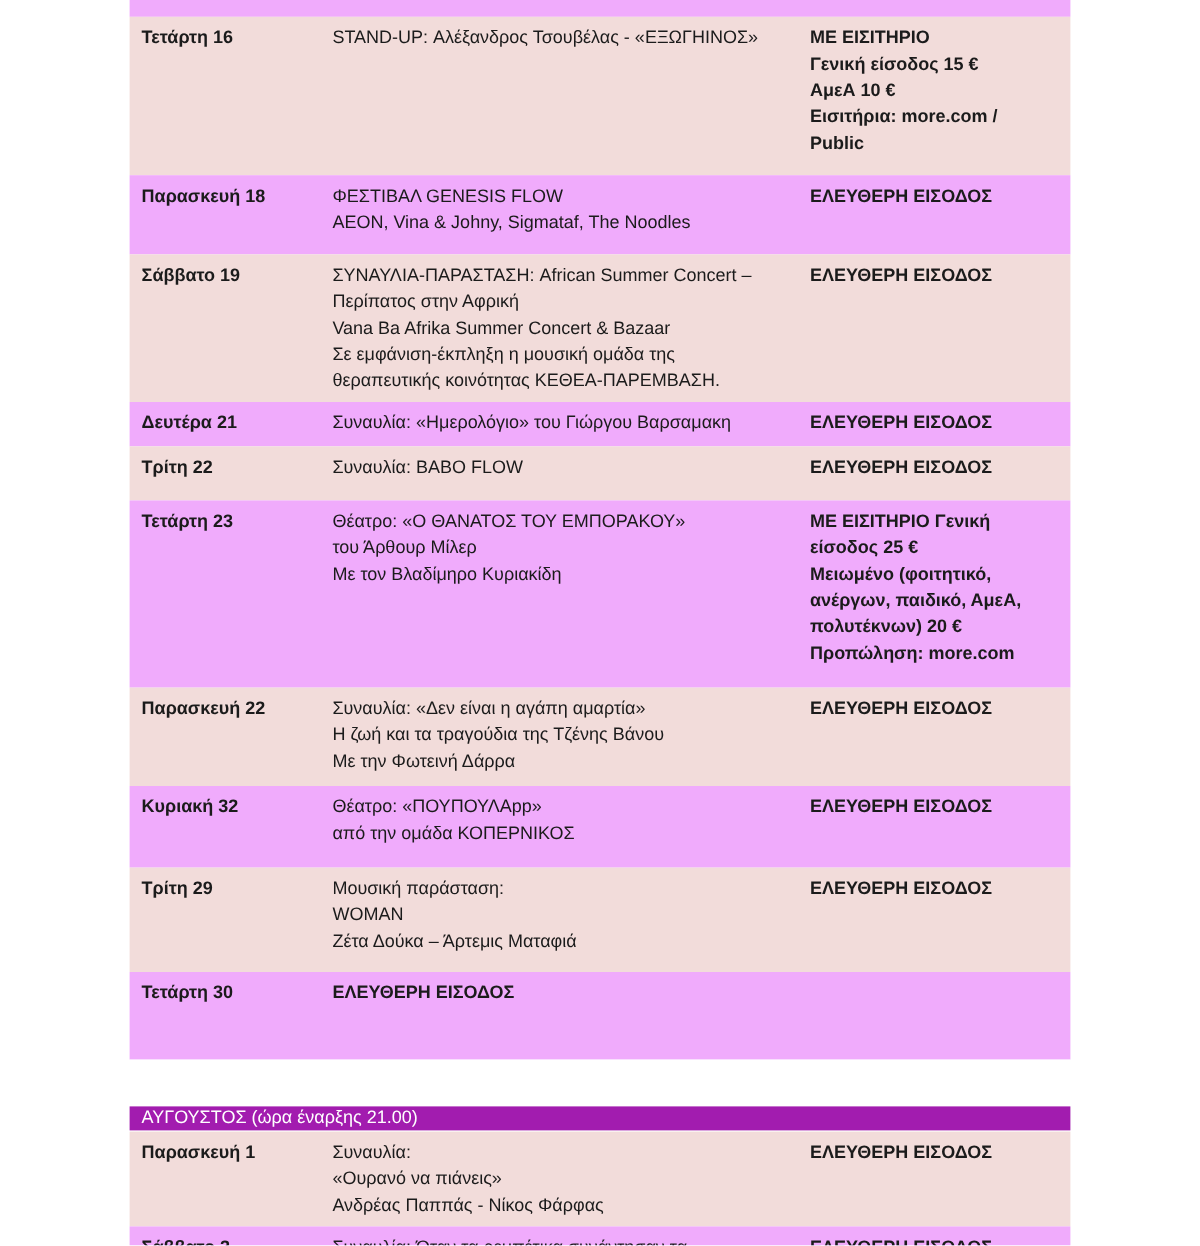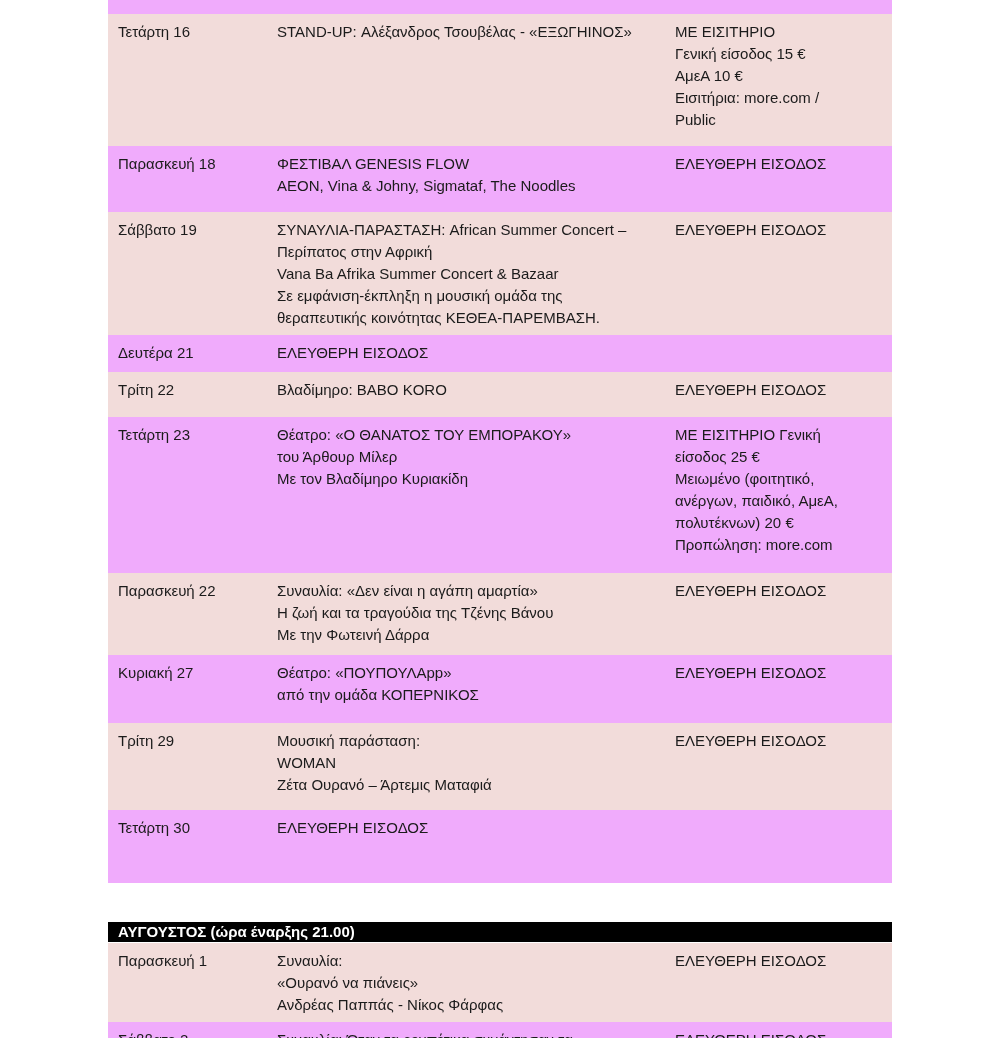--- a/index.html
+++ b/index.html
@@ -32,36 +32,37 @@
     box-sizing: border-box;
   }
   .dark  { background: #f2dcda; }
   .light { background: #f0abfc; }
   .cell {
     box-sizing: border-box;
     padding: 7px 8px 6px 10px;
     font-size: 15px;
     line-height: 22px;
     white-space: pre-line;
+    font-weight: bold;
   }
   .c-date  { width: 159px; flex: 0 0 159px; }
   .c-desc  { width: 398px; flex: 0 0 398px; font-weight: normal; }
   .c-entry { width: 227px; flex: 0 0 227px; }
   .gap {
     width: 100%;
     height: 39px;
     background: #ffffff;
   }
   .month-header {
     box-sizing: border-box;
     width: 100%;
     height: 20px;
-    background: #000000;
+    background: #a21caf;
     color: #ffffff;
-    font-weight: bold;
+    font-weight: normal;
     font-size: 15px;
     line-height: 19px;
     padding: 0 10px;
     margin-bottom: 1px;
   }
 </style>
 </head>
 <body>
 
 <div id="page">
@@ -91,26 +92,27 @@
       <div class="cell c-desc">ΣΥΝΑΥΛΙΑ-ΠΑΡΑΣΤΑΣΗ: African Summer Concert –
 Περίπατος στην Αφρική
 Vana Ba Afrika Summer Concert &amp; Bazaar
 Σε εμφάνιση-έκπληξη η μουσική ομάδα της
 θεραπευτικής κοινότητας ΚΕΘΕΑ-ΠΑΡΕΜΒΑΣΗ.</div>
       <div class="cell c-entry">ΕΛΕΥΘΕΡΗ ΕΙΣΟΔΟΣ</div>
     </div>
 
     <div class="row light" style="min-height:37px">
       <div class="cell c-date">Δευτέρα 21</div>
+      <div class="cell c-desc">Συναυλία: «Ημερολόγιο» του Γιώργου Βαρσαμακη</div>
       <div class="cell c-entry">ΕΛΕΥΘΕΡΗ ΕΙΣΟΔΟΣ</div>
     </div>
 
     <div class="row dark" style="min-height:45px">
       <div class="cell c-date">Τρίτη 22</div>
-      <div class="cell c-desc">Βλαδίμηρο: BABO KORO</div>
+      <div class="cell c-desc">Συναυλία: BABO FLOW</div>
       <div class="cell c-entry">ΕΛΕΥΘΕΡΗ ΕΙΣΟΔΟΣ</div>
     </div>
 
     <div class="row light" style="min-height:156px">
       <div class="cell c-date">Τετάρτη 23</div>
       <div class="cell c-desc">Θέατρο: «Ο ΘΑΝΑΤΟΣ ΤΟΥ ΕΜΠΟΡΑΚΟΥ»
 του Άρθουρ Μίλερ
 Με τον Βλαδίμηρο Κυριακίδη</div>
       <div class="cell c-entry">ΜΕ ΕΙΣΙΤΗΡΙΟ Γενική
 είσοδος 25 €
@@ -122,31 +124,31 @@
 
     <div class="row dark" style="min-height:82px">
       <div class="cell c-date">Παρασκευή 22</div>
       <div class="cell c-desc">Συναυλία: «Δεν είναι η αγάπη αμαρτία»
 Η ζωή και τα τραγούδια της Τζένης Βάνου
 Με την Φωτεινή Δάρρα</div>
       <div class="cell c-entry">ΕΛΕΥΘΕΡΗ ΕΙΣΟΔΟΣ</div>
     </div>
 
     <div class="row light" style="min-height:68px">
-      <div class="cell c-date">Κυριακή 27</div>
+      <div class="cell c-date">Κυριακή 32</div>
       <div class="cell c-desc">Θέατρο: «ΠΟΥΠΟΥΛΑpp»
 από την ομάδα ΚΟΠΕΡΝΙΚΟΣ</div>
       <div class="cell c-entry">ΕΛΕΥΘΕΡΗ ΕΙΣΟΔΟΣ</div>
     </div>
 
     <div class="row dark" style="min-height:87px">
       <div class="cell c-date">Τρίτη 29</div>
       <div class="cell c-desc">Μουσική παράσταση:
 WOMAN
-Ζέτα Ουρανό –  Άρτεμις Ματαφιά</div>
+Ζέτα Δούκα –  Άρτεμις Ματαφιά</div>
       <div class="cell c-entry">ΕΛΕΥΘΕΡΗ ΕΙΣΟΔΟΣ</div>
     </div>
 
     <div class="row light" style="min-height:73px">
       <div class="cell c-date">Τετάρτη 30</div>
       <div class="cell c-entry">ΕΛΕΥΘΕΡΗ ΕΙΣΟΔΟΣ</div>
     </div>
 
     <div class="gap"></div>
 

